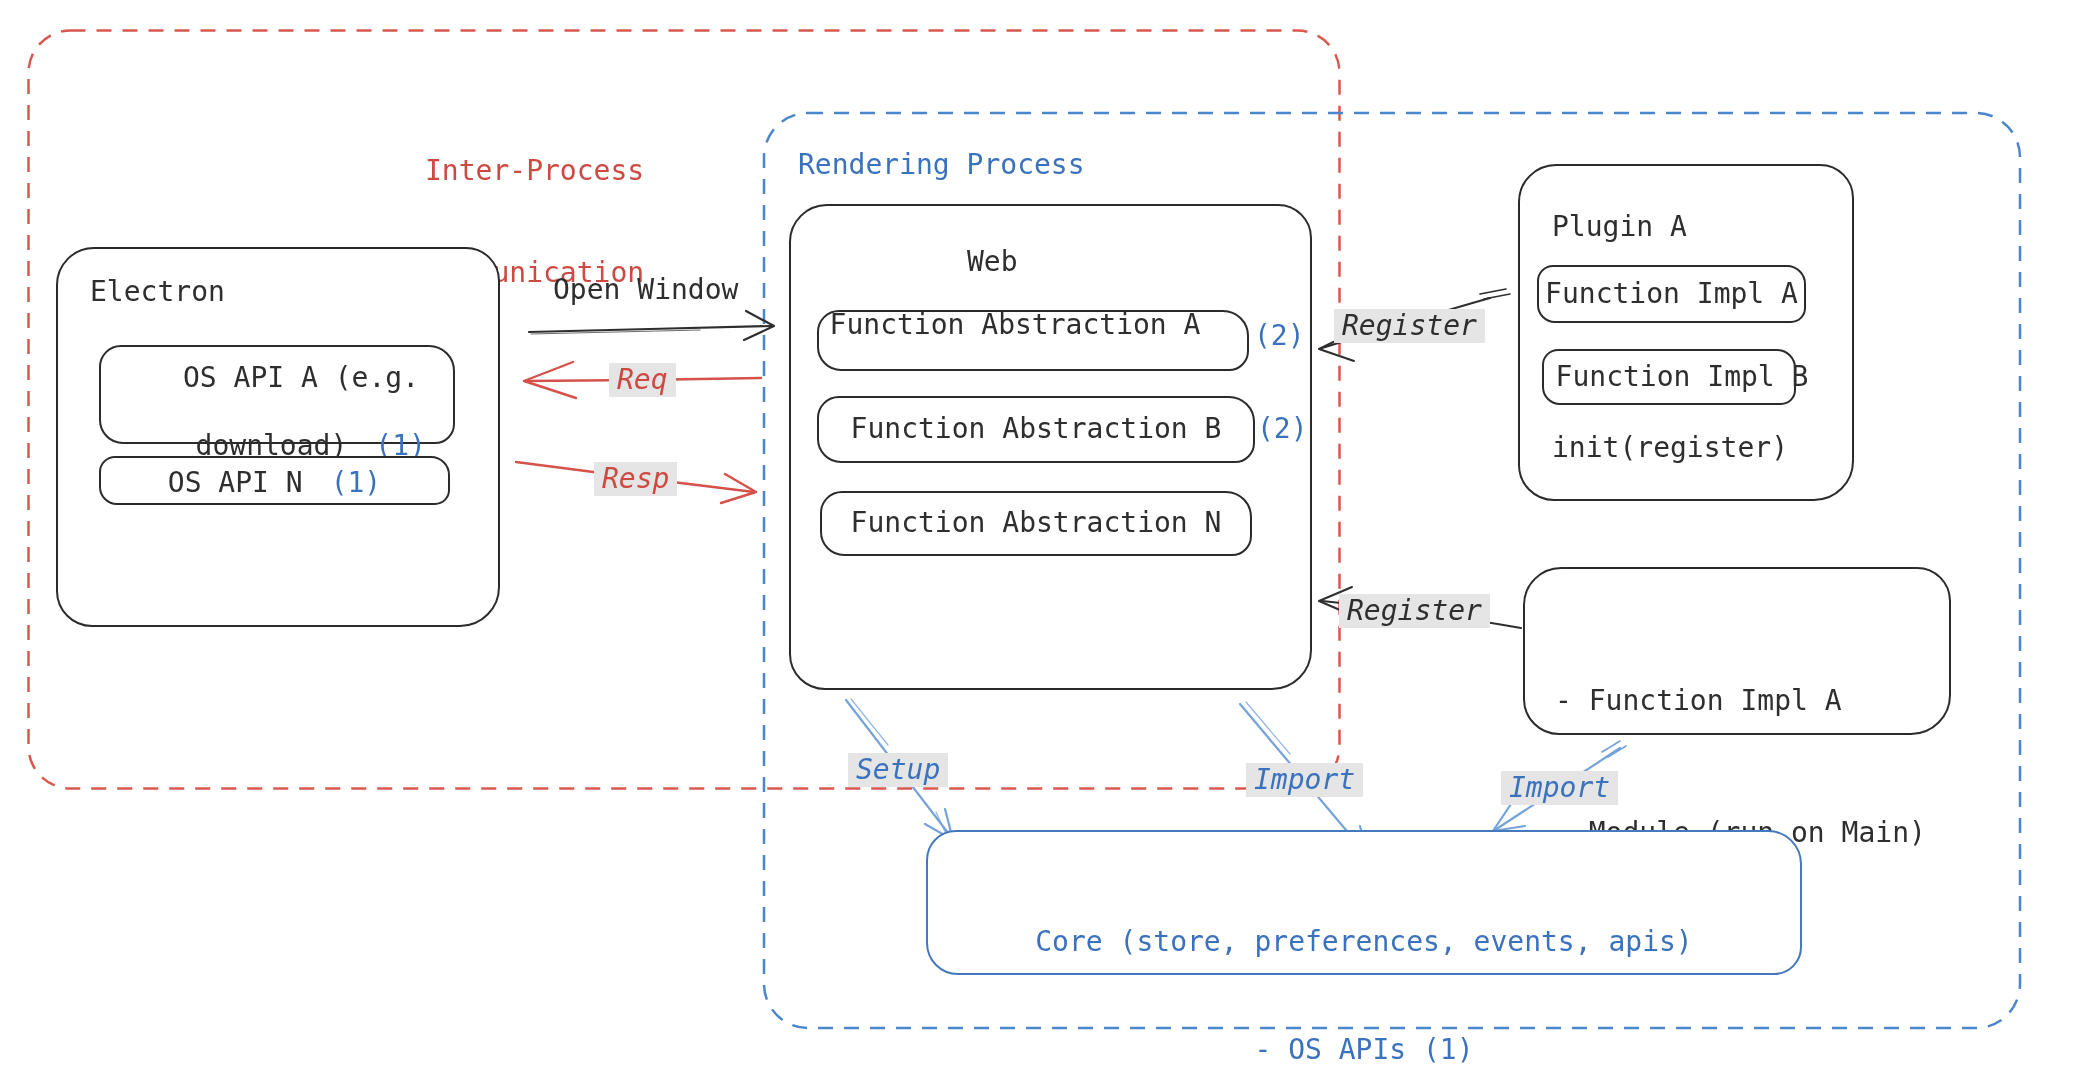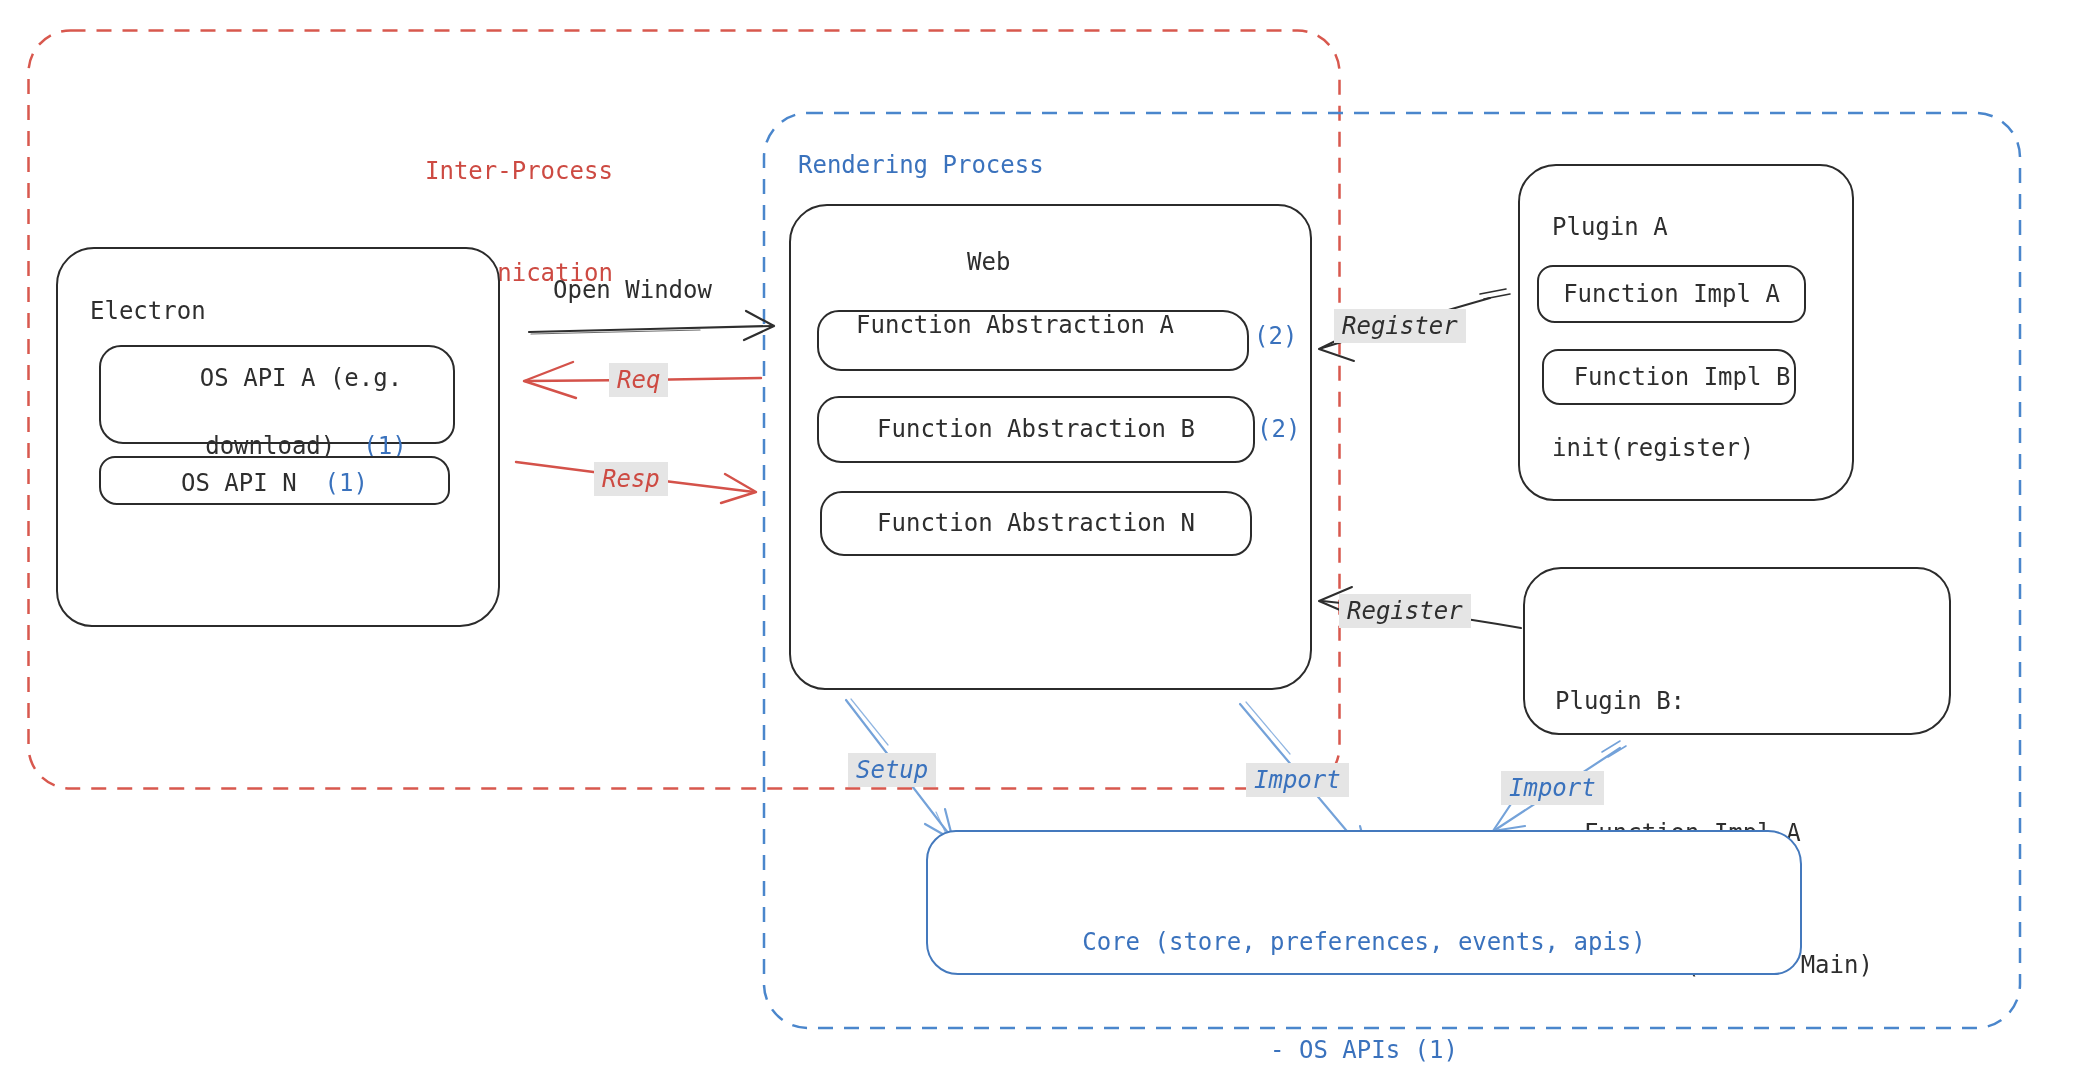--- a/index.html
+++ b/index.html
@@ -8,21 +8,21 @@
     --red-stroke:#d8584e;
     --blue-text:#3a72bd;
     --blue-dash:#4a86cc;
     --blue-arrow:#74a2d9;
     --core-border:#4479bd;
   }
   html,body{margin:0;padding:0;background:#fff;}
   #canvas{
     position:relative;width:2074px;height:1066px;background:#ffffff;overflow:hidden;
     font-family:"DejaVu Sans Mono","Liberation Mono",monospace;
-    color:var(--ink);font-size:24px;
+    color:var(--ink);font-size:28px;
   }
   #wires{position:absolute;left:0;top:0;}
   .box{position:absolute;border:2.5px solid #2b2b2b;background:#ffffff;box-sizing:border-box;}
   .r-lg{border-radius:38px 34px 40px 36px;}
   .r-md{border-radius:22px 26px 20px 24px;}
   .r-sm{border-radius:16px 19px 15px 18px;}
   .lbl{position:absolute;line-height:34px;white-space:pre;}
   .ctr{text-align:center;}
   .blue{color:var(--blue-text);}
   .red{color:var(--red-text);}
@@ -90,21 +90,21 @@
   </svg>
 
   <div class="lbl red" style="left:425px;top:86px;">
     <div>Inter-Process</div>
     <div>Communication</div>
   </div>
 
   <div class="lbl blue" style="left:798px;top:148px;">Rendering Process</div>
 
   <div class="box r-lg" style="left:56px;top:247px;width:444px;height:380px;"></div>
-  <div class="lbl" style="left:90px;top:294px;">Electron</div>
+  <div class="lbl" style="left:90px;top:275px;">Electron</div>
 
   <div class="box r-md" style="left:99px;top:345px;width:356px;height:99px;"></div>
   <div class="lbl ctr" style="left:99px;top:361px;width:404px;">OS API A (e.g.</div>
   <div class="lbl ctr" style="left:99px;top:395px;width:356px;">
     <span>download)</span><span class="blue" style="margin-left:28px;">(1)</span>
   </div>
 
   <div class="box r-sm" style="left:99px;top:456px;width:351px;height:49px;"></div>
   <div class="lbl row" style="left:99px;top:466px;width:351px;gap:28px;">
     <span>OS API N</span><span class="blue">(1)</span>
@@ -131,21 +131,20 @@
   <div class="box r-sm" style="left:1537px;top:265px;width:269px;height:58px;"></div>
   <div class="lbl ctr" style="left:1537px;top:277px;width:269px;">Function Impl A</div>
 
   <div class="box r-sm" style="left:1542px;top:349px;width:254px;height:56px;"></div>
   <div class="lbl ctr" style="left:1542px;top:360px;width:280px;">Function Impl B</div>
 
   <div class="lbl" style="left:1552px;top:431px;">init(register)</div>
 
   <div class="box r-lg" style="left:1523px;top:567px;width:428px;height:168px;"></div>
   <div class="lbl lh44" style="left:1555px;top:591px;">
-    <div>Plugin B:</div>
     <div>- Function Impl A</div>
     <div>- Module (run on Main)</div>
   </div>
 
   <div class="core-box" style="left:926px;top:830px;width:876px;height:145px;"></div>
   <div class="lbl lh36 ctr blue" style="left:926px;top:852px;width:876px;">
     <div>Core (store, preferences, events, apis)</div>
     <div>- OS APIs (1)</div>
     
   </div>

